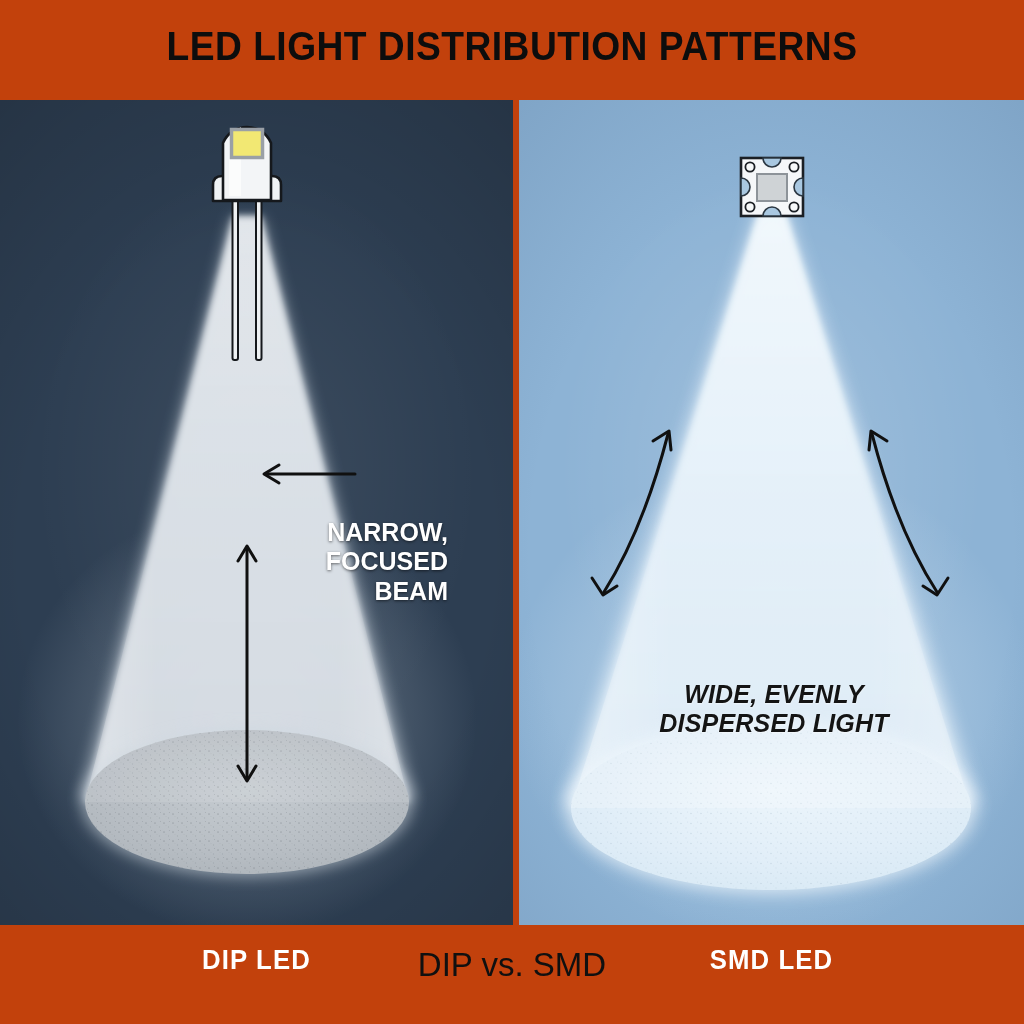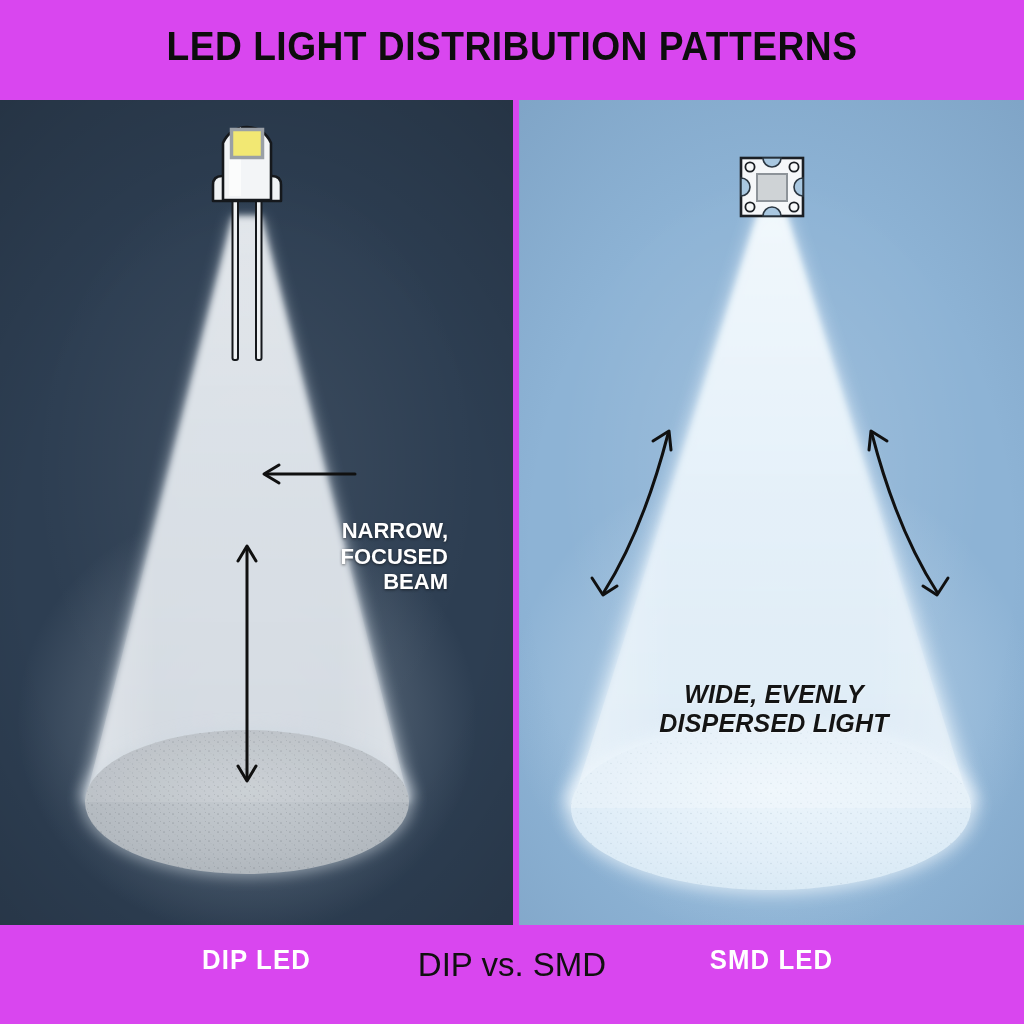--- a/index.html
+++ b/index.html
@@ -1,21 +1,21 @@
 <!DOCTYPE html>
 <html><head>
 <meta charset="utf-8">
 <style>
   html,body{margin:0;padding:0;background:#ffffff;}
   body{
     width:1024px;height:1024px;overflow:hidden;
     font-family:"Liberation Sans", sans-serif;
     -webkit-font-smoothing:antialiased;
   }
-  .page{position:relative;width:1024px;height:1024px;background:#d946ef;}
+  .page{position:relative;width:1024px;height:1024px;background:#c2410c;}
 
   
   .title{
     position:absolute;left:0;top:24px;width:1024px;
     text-align:center;
     font-size:40px;font-weight:bold;letter-spacing:.5px;
     color:#0d0d0d;
     font-family:"Liberation Sans Narrow","Liberation Sans",sans-serif;
     transform:scaleX(.93);transform-origin:center top;
     white-space:nowrap;
@@ -46,21 +46,21 @@
   
   .callout{
     position:absolute;
     font-family:"Liberation Sans", sans-serif;
     font-weight:bold;
     line-height:1.17;
     white-space:pre-line;
   }
   .callout-left{
     left:288px;top:418px;width:160px;
-    text-align:right;font-size:22px;color:#ffffff;
+    text-align:right;font-size:25px;color:#ffffff;
     text-shadow:0 1px 3px rgba(0,0,0,.55);
   }
   .callout-right{
     left:608px;top:578px;width:300px;
     text-align:center;font-size:25px;color:#141414;
     text-shadow:0 1px 2px rgba(255,255,255,.55);
     letter-spacing:.2px;
     font-style:italic;
   }
 

